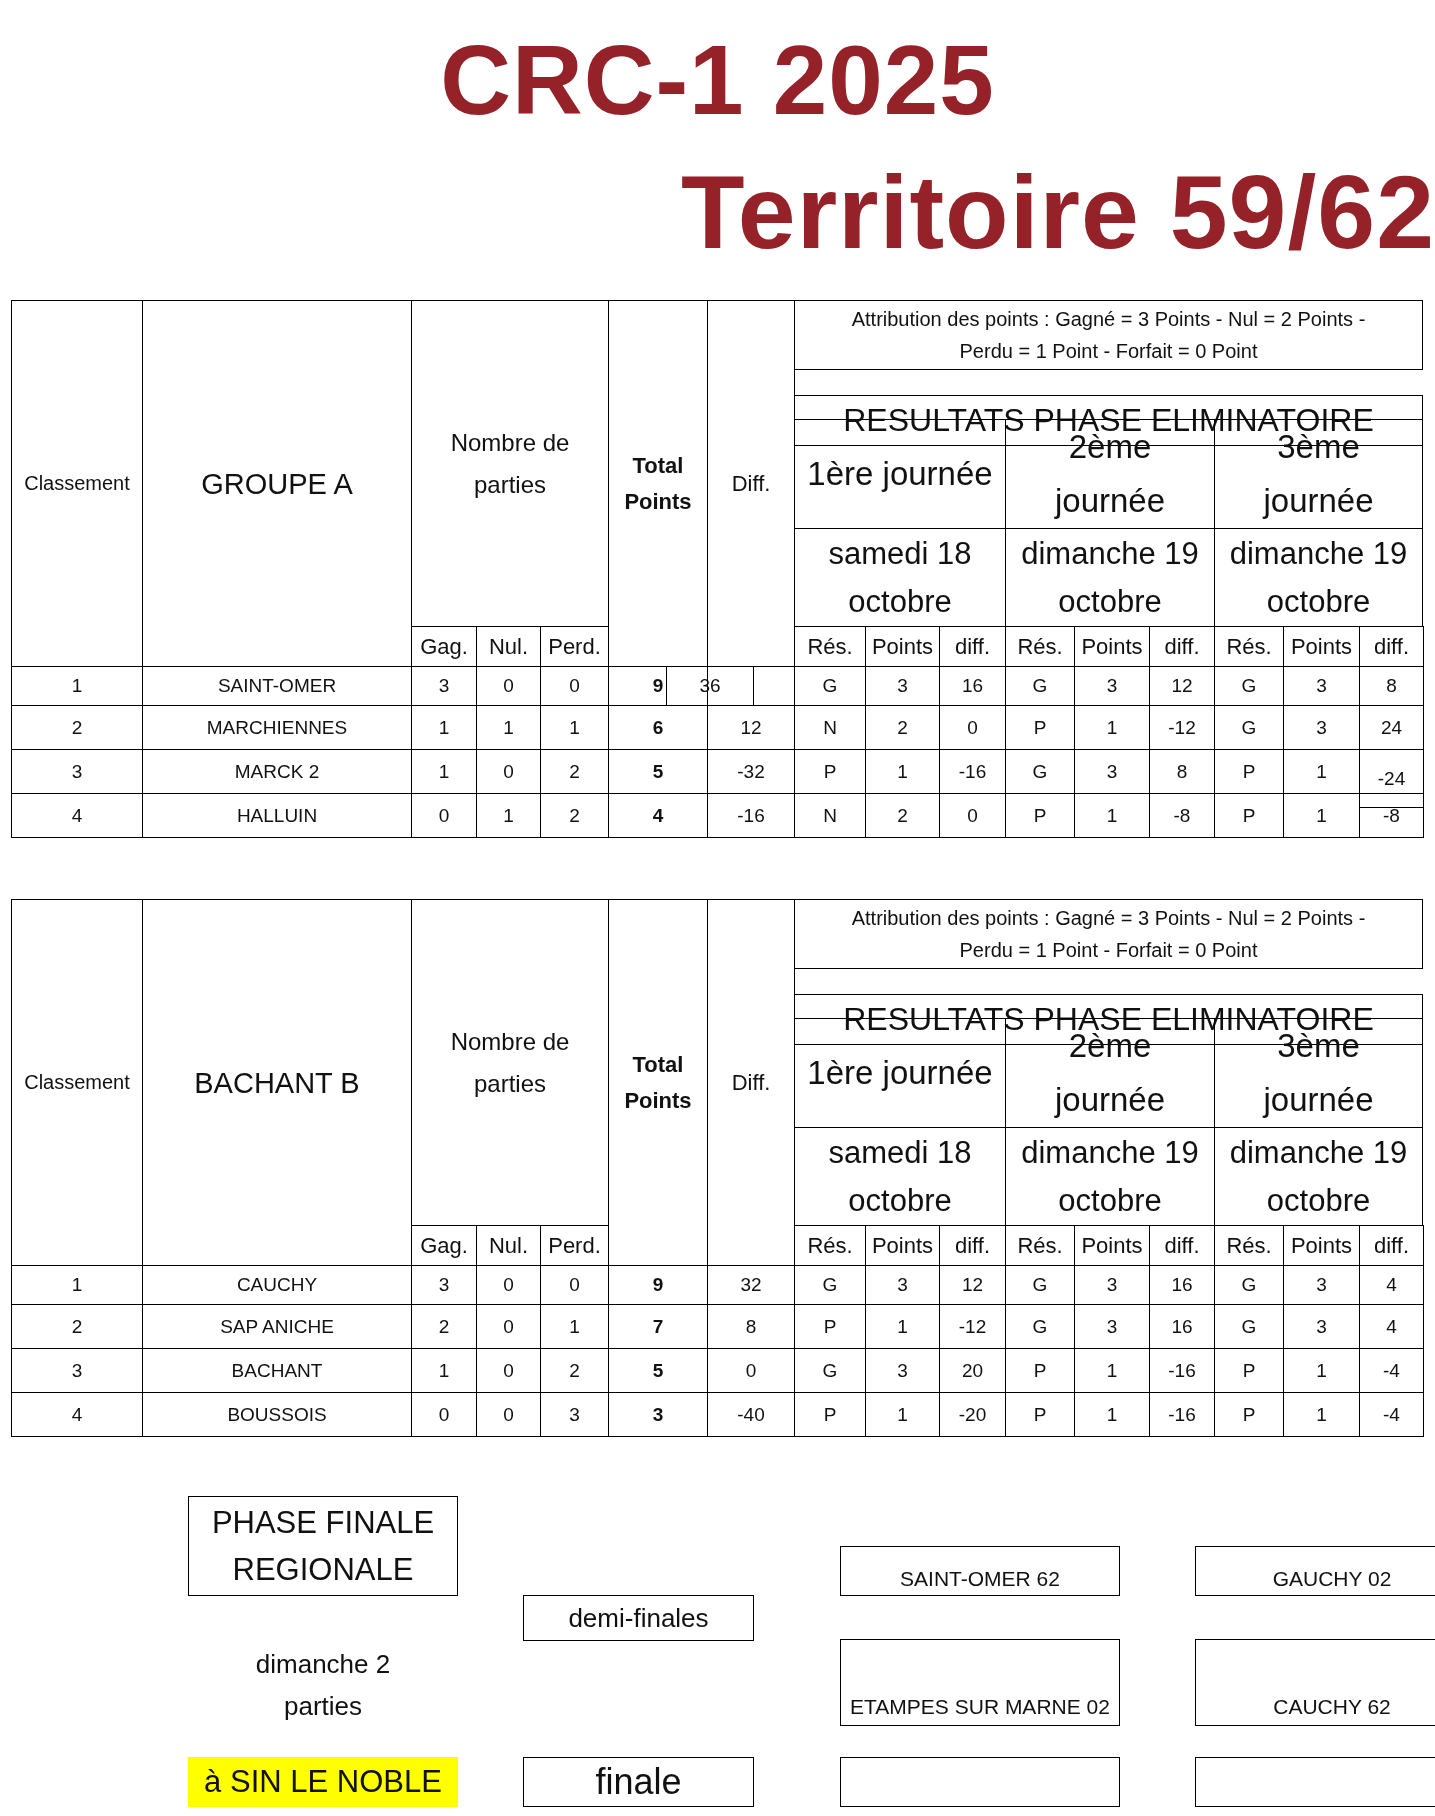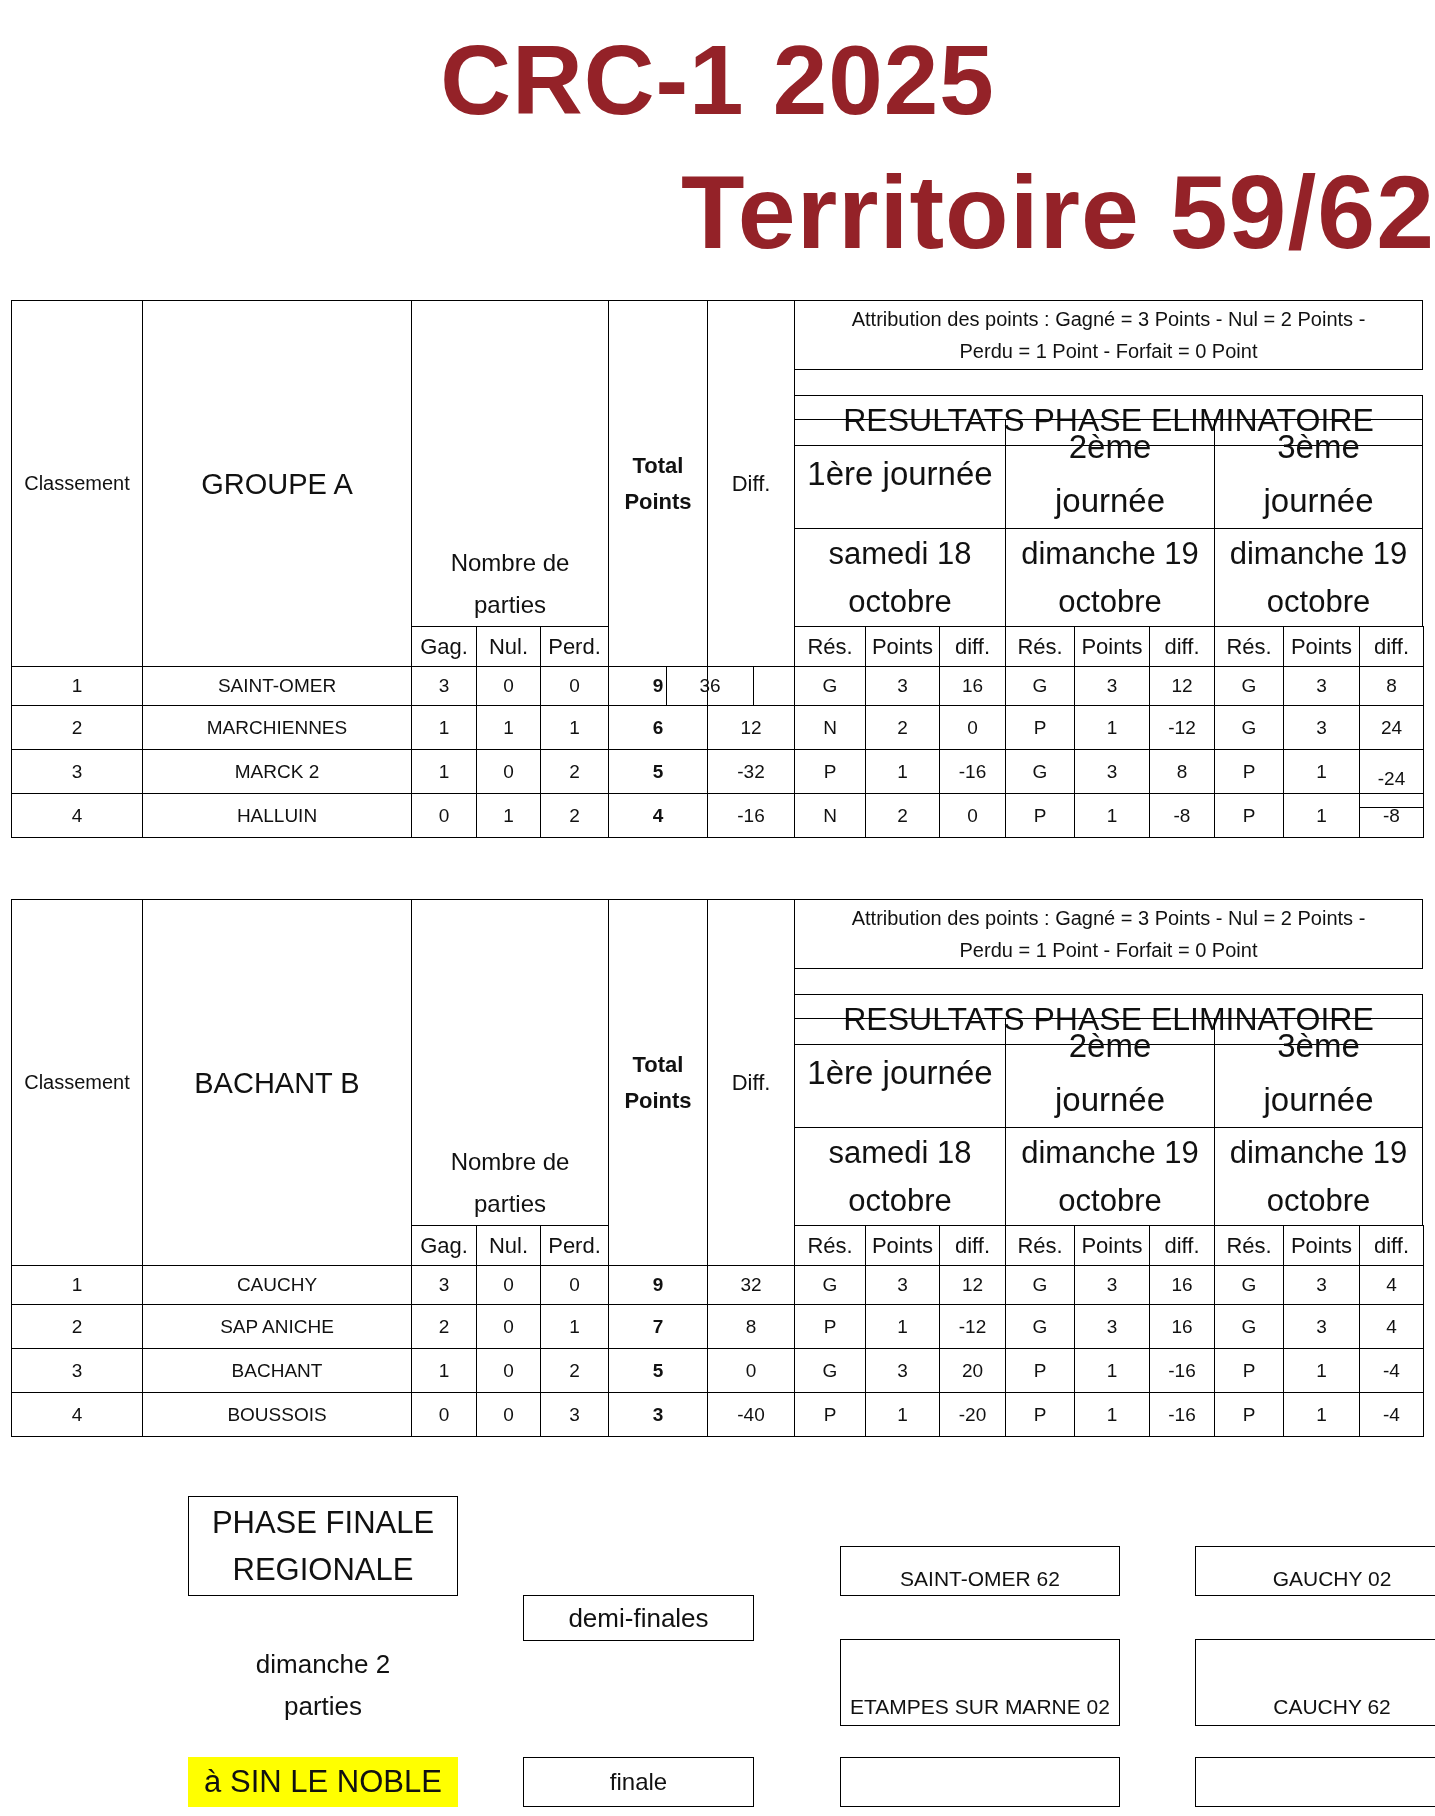--- a/index.html
+++ b/index.html
@@ -9,21 +9,21 @@
            font-family:"Liberation Sans", sans-serif; font-weight:bold; color:#942228;
            letter-spacing:1px; }
   .t1 { top:30px; font-size:98px; line-height:100px; }
   .t2 { top:160px; font-size:104px; line-height:104px;text-align:right; }
   .grp { position:absolute; left:11px; width:1412px; }
   .cell { position:absolute; box-sizing:border-box; border:1.5px solid #000;
           display:flex; align-items:center; justify-content:center; text-align:center; }
   .f19 { font-size:19px; }
   .f20 { font-size:20px; }
   .f22 { font-size:22px; }
-  .f24 { font-size:24px;align-items:flex-end; }
+  .f24 { font-size:24px; }
   .f29 { font-size:29px; line-height:48px; }
   .f31 { font-size:31px; }
   .f33 { font-size:33px; line-height:54px; }
   .f32 { font-size:32px;margin-top:26px; }
   .bold { font-weight:bold; }
   .wrap-lh { line-height:33px; }
   .box { position:absolute; box-sizing:border-box; border:1.5px solid #000;
          display:flex; justify-content:center; text-align:center;margin-left:46px; }
   .yellow { background:#ffff00; border:none; }
 </style>
@@ -629,21 +629,21 @@
     <span>dimanche 2</span>
     <span>parties</span>
   </div>
   <div class="box yellow" style="left:142px;top:1757px;width:270px;height:50px;align-items:center;font-size:31px;">
     <span>à SIN LE NOBLE</span>
   </div>
 
   <div class="box" style="left:477px;top:1595px;width:231px;height:46px;align-items:center;font-size:26px;">
     <span>demi-finales</span>
   </div>
-  <div class="box" style="left:477px;top:1757px;width:231px;height:50px;align-items:center;font-size:24px;">
+  <div class="box" style="left:477px;top:1757px;width:231px;height:50px;align-items:center;font-size:36px;">
     <span>finale</span>
   </div>
 
   <div class="box" style="left:794px;top:1546px;width:280px;height:50px;align-items:flex-end;padding-bottom:4px;font-size:21px;">
     <span>SAINT-OMER 62</span>
   </div>
   <div class="box" style="left:794px;top:1639px;width:280px;height:87px;align-items:flex-end;padding-bottom:6px;font-size:21px;">
     <span>ETAMPES SUR MARNE 02</span>
   </div>
   <div class="box" style="left:794px;top:1757px;width:280px;height:50px;align-items:center;font-size:21px;">

